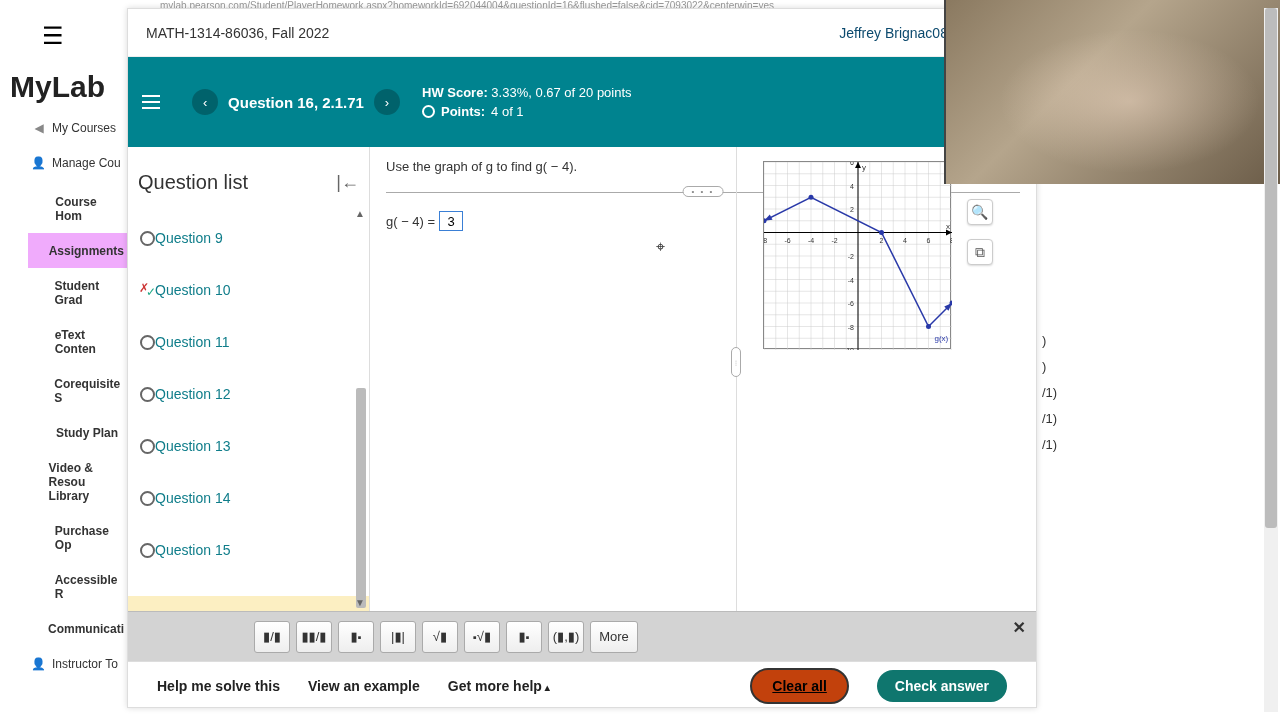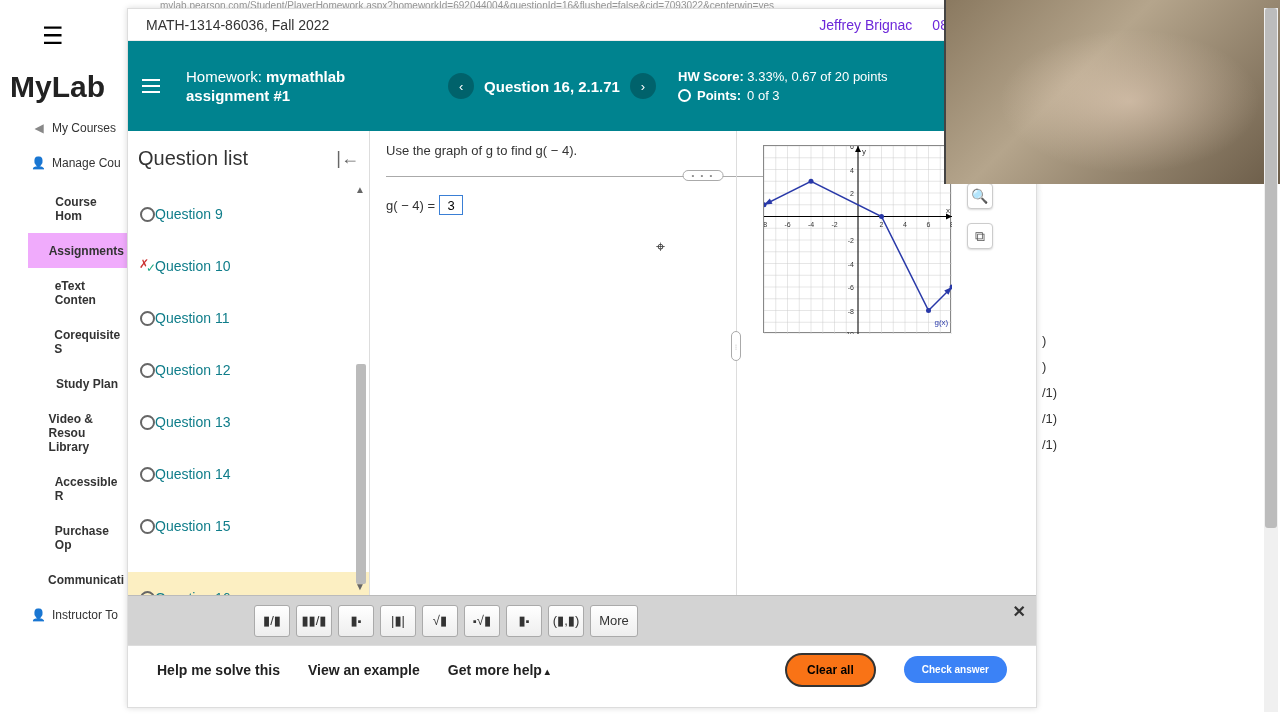--- a/index.html
+++ b/index.html
@@ -12,40 +12,40 @@
 .mylab-logo { position: absolute; top: 70px; left: 10px; font-size: 30px; font-weight: bold; color: #222; }
 
 .left-nav { position: absolute; top: 110px; left: 28px; width: 100px; font-size: 12px; }
 .left-nav .item { padding: 10px 4px; color: #333; display: flex; align-items: center; gap: 6px; border-top: 1px solid transparent; }
 .left-nav .item.spaced { margin-top: 4px; }
 .left-nav .icon { width: 14px; height: 14px; display: inline-flex; align-items: center; justify-content: center; color: #888; font-size: 12px; }
 .left-nav .bold { font-weight: bold; }
 
 .main-panel { position: absolute; top: 8px; left: 127px; width: 910px; height: 700px; background: #fff; border: 1px solid #ddd; box-shadow: 0 0 6px rgba(0,0,0,0.15); }
 
-.course-bar { height: 32px; display: flex; align-items: center; justify-content: space-between; padding: 0 18px; border-bottom: 1px solid #eee; }
+.course-bar { height: 48px; display: flex; align-items: center; justify-content: space-between; padding: 0 18px; border-bottom: 1px solid #eee; }
 .course-bar .left { font-size: 14px; color: #333; }
-.course-bar .right { font-size: 14px; color: #6d28d9; display: flex; gap: 20px; }
+.course-bar .right { font-size: 14px; color: #0c4a6e; display: flex; }
 
 .teal-header { background: #00838f; height: 90px; color: #fff; display: flex; align-items: center; padding: 0 14px; gap: 16px; }
 .teal-header .menu-btn { width: 28px; height: 28px; display: flex; flex-direction: column; justify-content: center; gap: 4px; cursor: pointer; }
 .teal-header .menu-btn span { height: 2px; background: #fff; width: 18px; }
 .teal-header .hw-title { flex: 0 0 240px; font-size: 15px; line-height: 1.3; }
 .teal-header .hw-title b { font-weight: bold; }
 .teal-header .nav-q { display: flex; align-items: center; gap: 10px; flex: 0 0 220px; justify-content: center; }
 .teal-header .nav-btn { width: 26px; height: 26px; border-radius: 50%; background: rgba(0,0,0,0.25); color: #fff; display: flex; align-items: center; justify-content: center; font-size: 13px; cursor: pointer; }
 .teal-header .q-label { font-weight: bold; font-size: 15px; }
 .teal-header .scores { flex: 1; font-size: 13px; line-height: 1.5; }
 .teal-header .scores .pts { display: flex; align-items: center; gap: 6px; }
 .teal-header .scores .circ { width: 13px; height: 13px; border: 2px solid #fff; border-radius: 50%; display: inline-block; }
 
 .content-row { display: flex; height: 464px; }
 
 .qlist-panel { width: 242px; border-right: 1px solid #ddd; display: flex; flex-direction: column; }
-.qlist-header { padding: 16px 10px 14px 10px; font-size: 20px; color: #333; display: flex; justify-content: space-between; align-items: center; }
+.qlist-header { padding: 24px 10px 14px 10px; font-size: 20px; color: #333; display: flex; justify-content: space-between; align-items: center; }
 .qlist-header .collapse { font-size: 18px; color: #666; cursor: pointer; }
 .qlist-body { flex: 1; overflow: hidden; position: relative; }
 .qlist-body .scroll-up, .qlist-body .scroll-down { position: absolute; right: 2px; width: 14px; height: 14px; color: #666; font-size: 10px; text-align: center; cursor: pointer; }
 .qlist-body .scroll-up { top: 0; }
 .qlist-body .scroll-down { bottom: 0; }
 .qlist-body .scrollbar-thumb { position: absolute; right: 3px; top: 180px; width: 10px; height: 220px; background: #bbb; border-radius: 2px; }
 .qlist-items { padding-top: 4px; }
 .q-item { display: flex; align-items: center; padding: 18px 12px; cursor: pointer; color: #0f7d8a; font-size: 14px; }
 .q-item .status { width: 15px; height: 15px; border: 2px solid #666; border-radius: 50%; flex-shrink: 0; }
 .q-item .status.partial { border: none; position: relative; }
@@ -69,22 +69,22 @@
 
 .math-toolbar { height: 50px; background: #d3d3d3; border-top: 1px solid #bbb; display: flex; align-items: center; padding: 0 10px; gap: 6px; position: relative; }
 .math-btn { width: 36px; height: 32px; background: linear-gradient(#fff,#eee); border: 1px solid #aaa; border-radius: 3px; display: flex; align-items: center; justify-content: center; font-size: 13px; cursor: pointer; color: #333; }
 .math-btn.more { width: 48px; font-size: 13px; }
 .math-toolbar .close-x { position: absolute; right: 10px; top: 6px; font-size: 16px; color: #333; cursor: pointer; font-weight: bold; }
 
 .bottom-bar { height: 48px; border-top: 1px solid #ddd; display: flex; align-items: center; padding: 0 29px; gap: 28px; }
 .bottom-bar .link { font-size: 14px; color: #222; font-weight: bold; cursor: pointer; }
 .bottom-bar .link.dd::after { content: " ▴"; font-size: 10px; }
 .bottom-bar .spacer { flex: 1; }
-.bottom-bar .clear-btn { padding: 8px 20px; border: 2px solid #333; border-radius: 22px; background: #f97316; font-weight: bold; font-size: 12px; cursor: pointer; }
-.bottom-bar .check-btn { padding: 8px 18px; border: none; border-radius: 22px; background: #3b82f6; color: #fff; font-weight: bold; font-size: 10px; cursor: pointer; }
+.bottom-bar .clear-btn { padding: 8px 20px; border: 2px solid #333; border-radius: 22px; background: #c2410c; font-weight: bold; font-size: 14px; cursor: pointer; text-decoration: underline; }
+.bottom-bar .check-btn { padding: 8px 18px; border: none; border-radius: 22px; background: #0f766e; color: #fff; font-weight: bold; font-size: 14px; cursor: pointer; }
 
 .right-side { position: absolute; top: 316px; left: 1040px; width: 190px; }
 .incorrect-box { border: 1px solid #ccc; padding: 10px 14px; font-size: 14px; color: #333; background: #fff; }
 .score-frags { margin-top: 12px; font-size: 13px; color: #333; line-height: 2; padding-left: 2px; }
 
 .webcam { position: absolute; top: 0; right: 0; width: 336px; height: 184px; background: linear-gradient(135deg, #8a7960 0%, #b5a58c 40%, #6b5c48 100%); border-left: 2px solid #444; }
 .webcam::after { content: ""; position: absolute; inset: 0; background: radial-gradient(ellipse at 55% 55%, rgba(255,230,210,0.45) 0%, transparent 50%); }
 
 .page-scroll-track { position: absolute; right: 2px; top: 8px; bottom: 8px; width: 14px; background: #f0f0f0; }
 .page-scroll-thumb { position: absolute; top: 0; left: 1px; width: 12px; height: 520px; background: #bcbcbc; border-radius: 3px; }
@@ -112,41 +112,45 @@
   <div class="item spaced bold">
       <span style="width:18px"></span>
       <span>Course Hom</span>
     </div>
   <div class="item bold" style="background:#f0abfc">
       <span style="width:18px"></span>
       <span>Assignments</span>
     </div>
   <div class="item bold">
       <span style="width:18px"></span>
+      <span>Student Grad</span>
+    </div>
+  <div class="item bold">
+      <span style="width:18px"></span>
       <span>eText Conten</span>
     </div>
   <div class="item bold">
       <span style="width:18px"></span>
       <span>Corequisite S</span>
     </div>
   <div class="item bold">
       <span style="width:18px"></span>
       <span>Study Plan</span>
     </div>
   <div class="item bold">
       <span style="width:18px"></span>
       <span>Video &amp; Resou Library</span>
     </div>
   <div class="item bold">
       <span style="width:18px"></span>
+      <span>Purchase Op</span>
+    </div>
+  <div class="item bold">
+      <span style="width:18px"></span>
       <span>Accessible R</span>
-    </div>
-  <div class="item bold">
-      <span style="width:18px"></span>
-      <span>Purchase Op</span>
     </div>
   <div class="item bold">
       <span style="width:18px"></span>
       <span>Communicati</span>
     </div>
   <div class="item">
       <span class="icon">👤</span>
       <span>Instructor To</span>
     </div>
 </div>
@@ -160,34 +164,31 @@
       <span>08/23/22 2:45</span>
     </div>
   </div>
 
   <div class="teal-header">
     <div class="menu-btn">
         <span></span>
         <span></span>
         <span></span>
       </div>
-    <div class="hw-title">
-      <span>Homework:</span> <b>mymathlab assignment #1</b>
-    </div>
     <div class="nav-q">
       <div class="nav-btn">‹</div>
       <div class="q-label">Question 16, 2.1.71</div>
       <div class="nav-btn">›</div>
     </div>
     <div class="scores">
       <div><b>HW Score:</b> <span>3.33%, 0.67 of 20 points</span></div>
       <div class="pts">
           <span class="circ"></span>
           <b>Points:</b> 
-          <span>0 of 3</span>
+          <span>4 of 1</span>
         </div>
     </div>
   </div>
 
   <div class="content-row">
     <div class="qlist-panel">
       <div class="qlist-header">
         <span>Question list</span>
         <span class="collapse">|←</span>
       </div>

